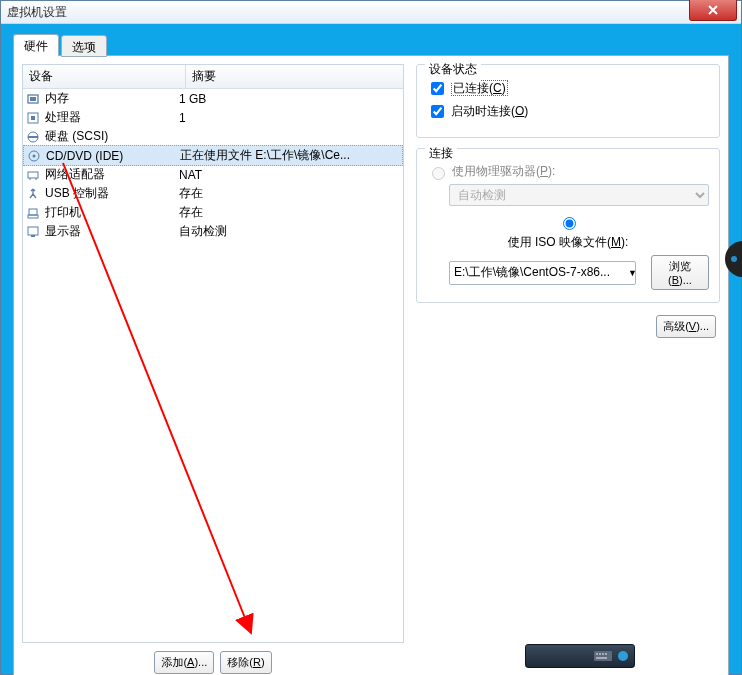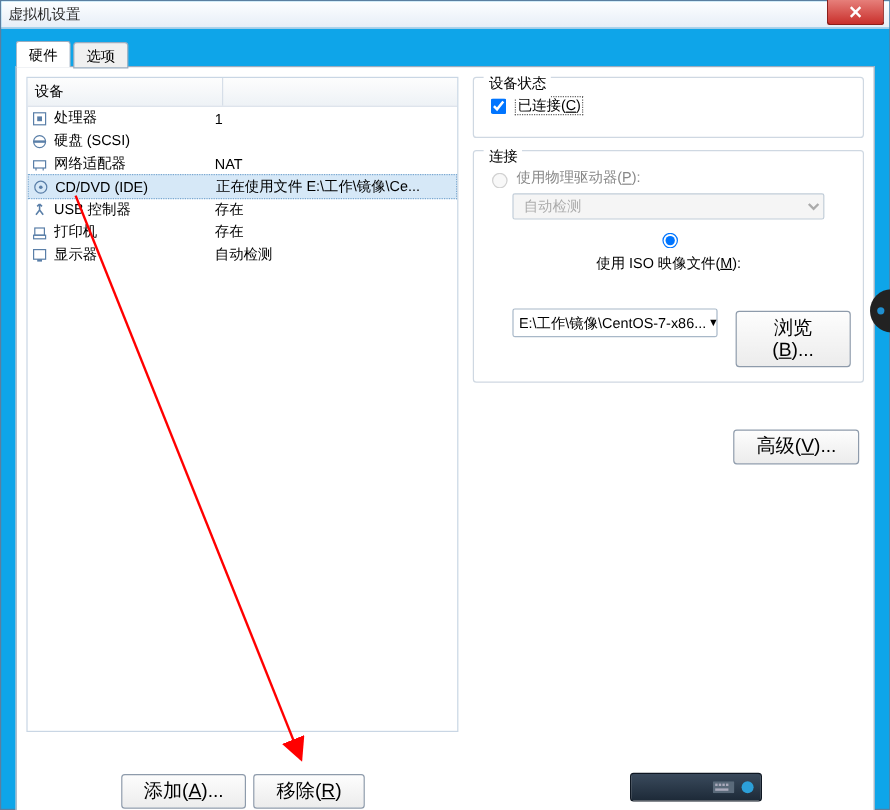--- a/index.html
+++ b/index.html
@@ -20,21 +20,21 @@
 .hw-head{display:flex;background:linear-gradient(#fdfdfd,#eef2f6);border-bottom:1px solid #d6dee8;}
 .hw-head .c1{width:150px;padding:3px 6px;border-right:1px solid #d6dee8;}
 .hw-head .c2{flex:1;padding:3px 6px;}
 .hw-row{display:flex;align-items:center;height:19px;}
 .hw-row.selected{background:#d6e8f7;border:1px dotted #7aa7cf;margin:-1px 0;}
 .hw-row .ic{width:20px;display:flex;align-items:center;justify-content:center;}
 .hw-row .c1{width:130px;padding:0 2px;}
 .hw-row .c2{flex:1;padding:0 2px;white-space:nowrap;overflow:hidden;text-overflow:ellipsis;}
 .ic svg{width:14px;height:14px;}
 .btn-row{display:flex;justify-content:center;gap:6px;padding-top:8px;}
-button.win{background:linear-gradient(#fdfdfd,#ececec);border:1px solid #8e9bab;border-radius:3px;padding:3px 18px;font-family:inherit;font-size:16px;cursor:pointer;margin-top:27px;}
+button.win{background:linear-gradient(#fdfdfd,#ececec);border:1px solid #8e9bab;border-radius:3px;padding:3px 6px;font-family:inherit;font-size:11px;cursor:pointer;}
 button.win:disabled{color:#888;}
 .group{border:1px solid #cfd8e2;border-radius:3px;padding:10px 10px 12px 10px;margin-bottom:10px;position:relative;}
 .group-title{position:absolute;top:-8px;left:8px;background:#fff;padding:4px 4px;}
 .chk-row,.rad-row{display:flex;align-items:center;gap:4px;margin:4px 0;}
 .chk-row label,.rad-row label{cursor:pointer;}
 .chk-row label .ul,.rad-row label .ul,button .ul{text-decoration:underline;}
 .indent{margin-left:22px;}
 select,input[type=text]{border:1px solid #a8b8c8;border-radius:2px;height:22px;font-family:inherit;font-size:12px;padding:0 4px;background:#fff;}
 select:disabled{background:#f2f2f2;color:#888;}
 .row-flex{display:flex;gap:6px;align-items:center;}
@@ -63,60 +63,71 @@
     <div class="tabs-strip">
       <div class="tab active">硬件</div>
       <div class="tab inactive">选项</div>
     </div>
     <div class="panel">
 
       <div class="left-col">
         <div class="hw-list">
           <div class="hw-head">
             <div class="c1">设备</div>
+            <div class="c2">摘要</div>
           </div>
           <div id="hw-rows">
+              <div class="hw-row">
+                <span class="ic">
+                  <svg viewBox="0 0 14 14">
+                    <rect x="2" y="3" width="10" height="8" fill="none" stroke="#5a7fa8" stroke-width="1.3"></rect>
+                    <rect x="4" y="5" width="6" height="4" fill="#5a7fa8"></rect>
+                  </svg>
+                </span>
+                <span class="c1">内存</span>
+                <span class="c2">1 GB</span>
+              </div>
               <div class="hw-row">
                 <span class="ic">
                   <svg viewBox="0 0 14 14">
                     <rect x="2" y="2" width="10" height="10" fill="none" stroke="#5a7fa8"></rect>
                     <rect x="5" y="5" width="4" height="4" fill="#5a7fa8"></rect>
                   </svg>
                 </span>
                 <span class="c1">处理器</span>
                 <span class="c2">1</span>
               </div>
               <div class="hw-row">
                 <span class="ic">
                   <svg viewBox="0 0 14 14">
                     <circle cx="7" cy="7" r="5" fill="none" stroke="#5a7fa8"></circle>
                     <rect x="2" y="6" width="10" height="2" fill="#5a7fa8"></rect>
                   </svg>
                 </span>
                 <span class="c1">硬盘 (SCSI)</span>
               </div>
+              <div class="hw-row selected">
+                <span class="ic">
+                  <svg viewBox="0 0 14 14">
+                    <circle cx="7" cy="7" r="5" fill="none" stroke="#5a7fa8"></circle>
+                    <circle cx="7" cy="7" r="1.5" fill="#5a7fa8"></circle>
+                  </svg>
+                </span>
+                <span class="c1">CD/DVD (IDE)</span>
+                <span class="c2">正在使用文件 E:\工作\镜像\Ce...</span>
+              </div>
               <div class="hw-row">
                 <span class="ic">
                   <svg viewBox="0 0 14 14">
                     <rect x="2" y="4" width="10" height="6" fill="none" stroke="#5a7fa8"></rect>
                     <path d="M4 10 v2 M10 10 v2" stroke="#5a7fa8"></path>
                   </svg>
                 </span>
                 <span class="c1">网络适配器</span>
                 <span class="c2">NAT</span>
-              </div>
-              <div class="hw-row selected">
-                <span class="ic">
-                  <svg viewBox="0 0 14 14">
-                    <circle cx="7" cy="7" r="5" fill="none" stroke="#5a7fa8"></circle>
-                    <circle cx="7" cy="7" r="1.5" fill="#5a7fa8"></circle>
-                  </svg>
-                </span>
-                <span class="c1">CD/DVD (IDE)</span>
-                <span class="c2">正在使用文件 E:\工作\镜像\Ce...</span>
               </div>
               <div class="hw-row">
                 <span class="ic">
                   <svg viewBox="0 0 14 14">
                     <path d="M7 2 v5 M7 7 l-3 4 M7 7 l3 4 M7 2 l-2 2 M7 2 l2 2" stroke="#5a7fa8" fill="none" stroke-width="1.3"></path>
                   </svg>
                 </span>
                 <span class="c1">USB 控制器</span>
                 <span class="c2">存在</span>
               </div>
@@ -148,20 +159,24 @@
         </div>
       </div>
 
       <div class="right-col">
 
         <div class="group">
           <div class="group-title">设备状态</div>
           <div class="chk-row">
             <input type="checkbox" checked="" id="cb1" style="">
             <label for="cb1"><span style="border:1px dotted #666;padding:0 1px;">已连接(<span class="ul">C</span>)</span></label>
+          </div>
+          <div class="chk-row">
+            <input type="checkbox" checked="" id="cb2" style="">
+            <label for="cb2"><span>启动时连接(<span class="ul">O</span>)</span></label>
           </div>
         </div>
 
         <div class="group">
           <div class="group-title">连接</div>
 
           <div class="rad-row">
             <input type="radio" name="conn" disabled="" style="">
             <label style="color:#888;"><span>使用物理驱动器(<span class="ul">P</span>):</span></label>
           </div>

